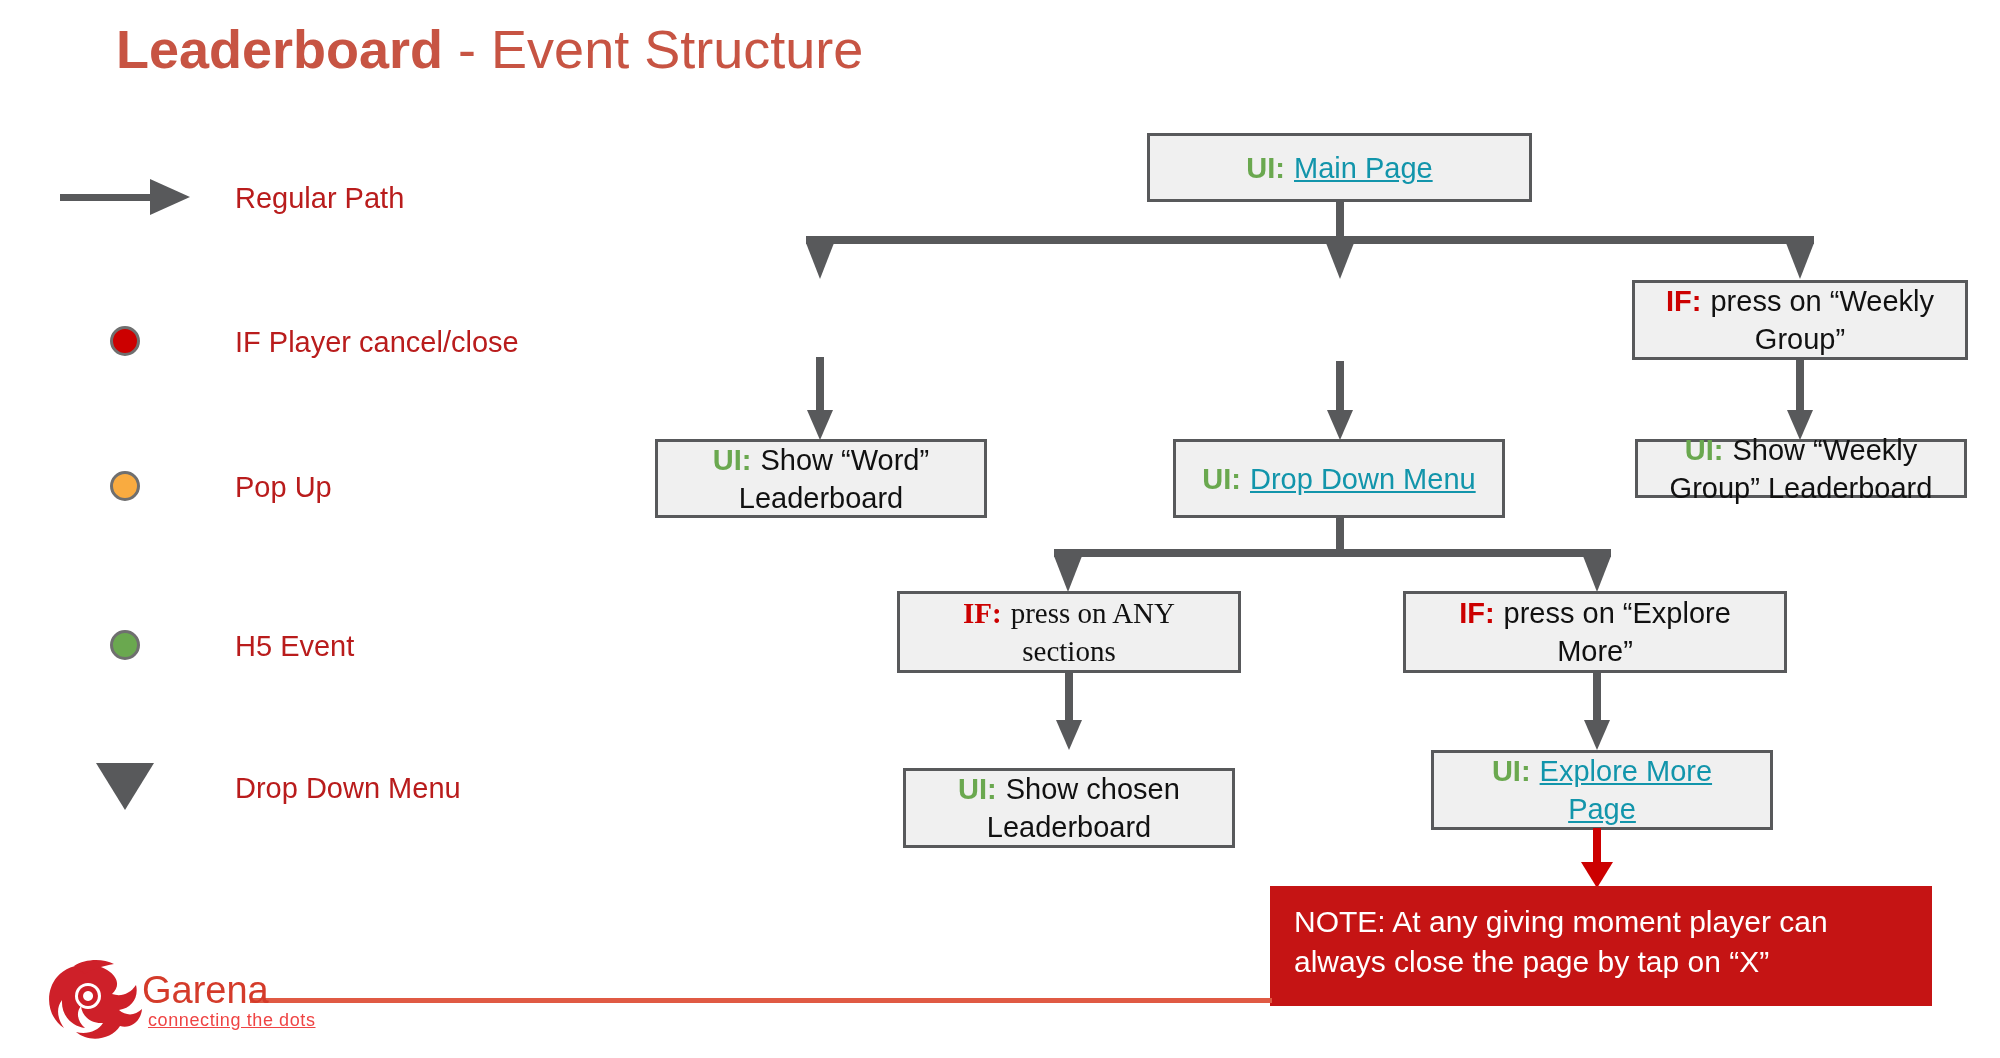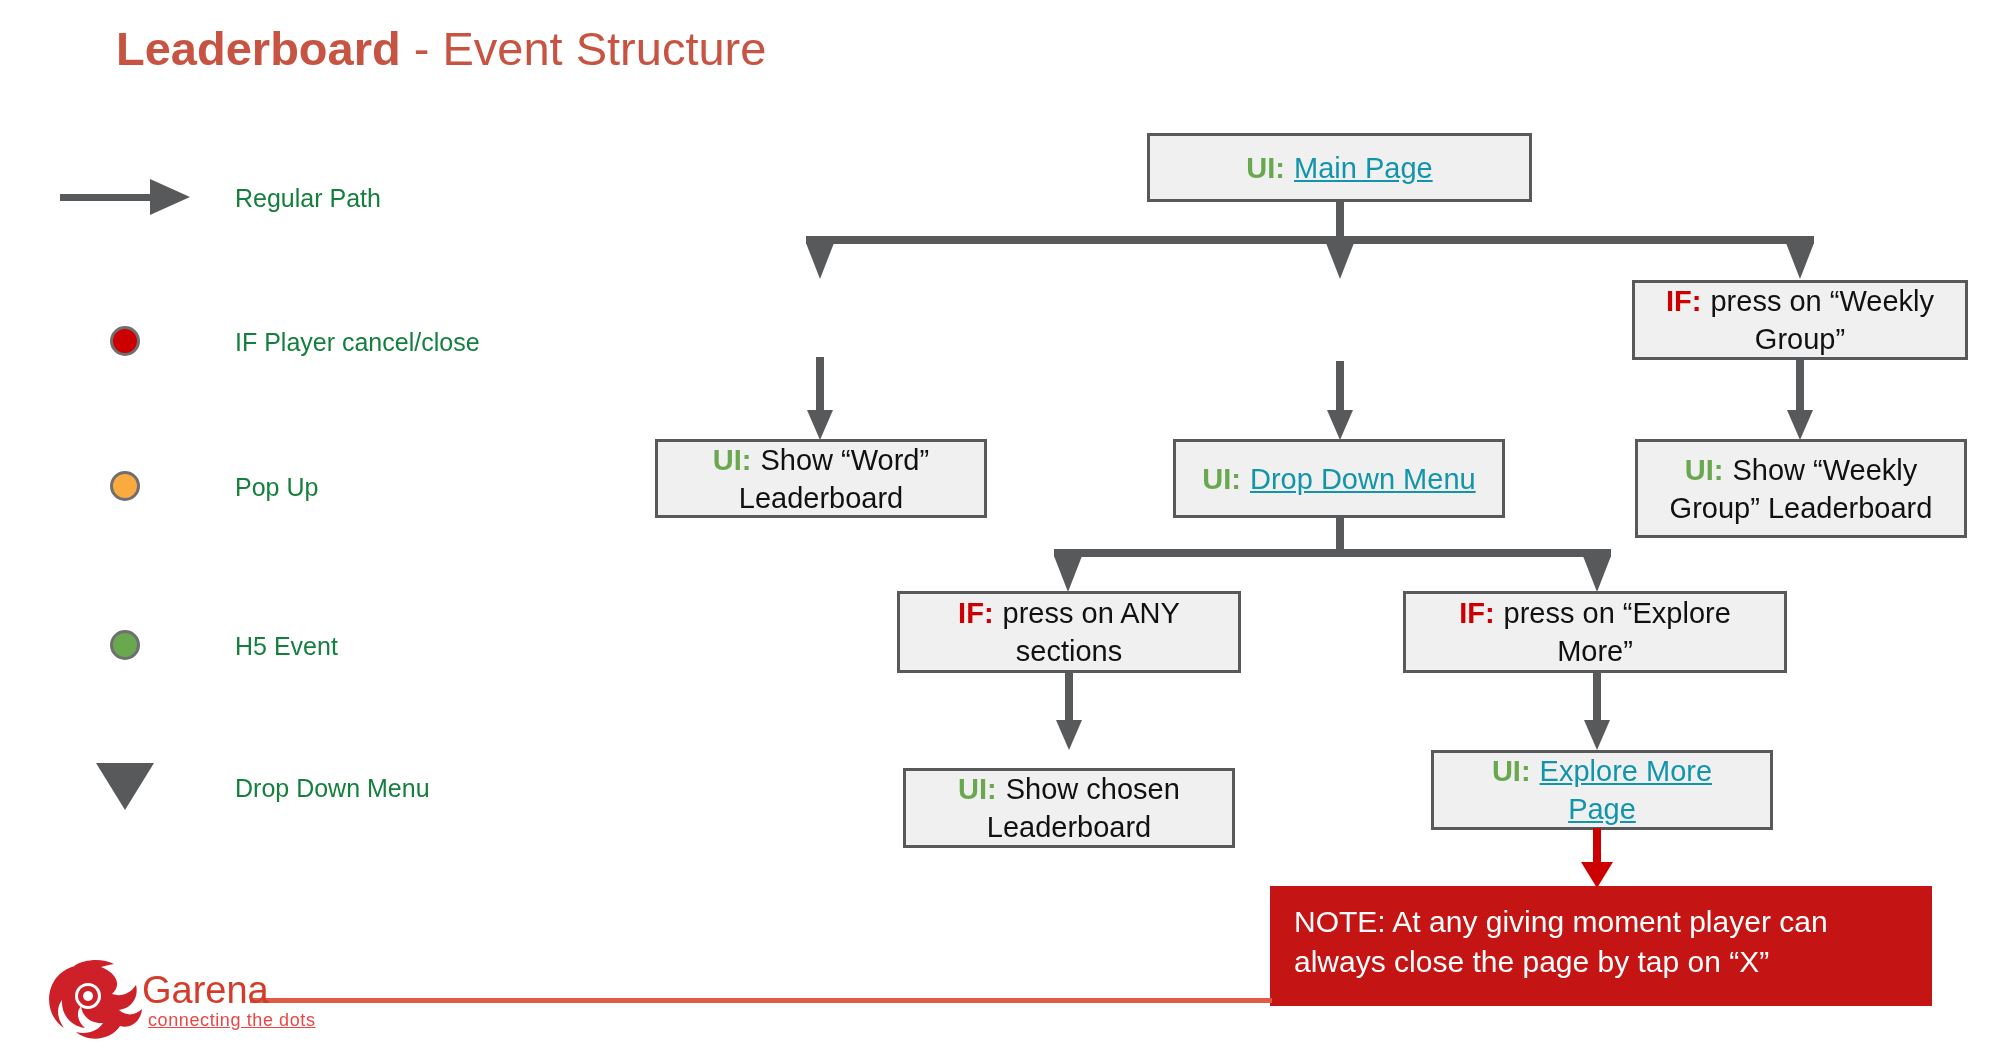--- a/index.html
+++ b/index.html
@@ -1,25 +1,25 @@
 <!DOCTYPE html>
 <html><head>
 <meta charset="utf-8">
 <style>
   html,body{margin:0;padding:0;background:#ffffff;}
   .canvas{position:relative;width:2000px;height:1058px;background:#ffffff;overflow:hidden;
           font-family:"Liberation Sans","DejaVu Sans",sans-serif;color:#111;}
 
   
-  .title{position:absolute;left:116px;top:16px;font-size:47px;line-height:66px;
+  .title{position:absolute;left:116px;top:16px;font-size:54px;line-height:66px;
          color:#C75443;font-weight:400;white-space:pre;}
   .title .t-bold{font-weight:700;}
 
   
-  .lg-label{position:absolute;left:235px;font-size:25px;line-height:36px;color:#15803d;}
+  .lg-label{position:absolute;left:235px;font-size:29px;line-height:36px;color:#b91c1c;}
   .lg-line{position:absolute;left:60px;top:194px;width:94px;height:7px;background:#58595B;}
   .lg-head{position:absolute;left:150px;top:179px;width:0;height:0;
            border-top:18px solid transparent;border-bottom:18px solid transparent;
            border-left:40px solid #58595B;}
   .lg-dot{position:absolute;left:110px;width:30px;height:30px;border-radius:50%;
           border:3px solid #6f6f6f;box-sizing:border-box;}
   .lg-tri{position:absolute;left:96px;top:763px;width:0;height:0;
           border-left:29px solid transparent;border-right:29px solid transparent;
           border-top:47px solid #58595B;}
 
@@ -103,30 +103,30 @@
   <div class="ah-s" style="left:1327px;top:410px;"></div>
   <div class="vline" style="left:1796px;top:358px;height:55px;"></div>
   <div class="ah-s" style="left:1787px;top:410px;"></div>
 
   <div class="node" style="left:655px;top:439px;width:332px;height:79px;">
     <div><span class="pfx pfx-ui">UI:</span><span>Show “Word” Leaderboard</span></div>
   </div>
   <div class="node" style="left:1173px;top:439px;width:332px;height:79px;">
     <div><span class="pfx pfx-ui">UI:</span><span class="link">Drop Down Menu</span></div>
   </div>
-  <div class="node" style="left:1635px;top:439px;width:332px;height:99px;">
+  <div class="node" style="left:1635px;top:439px;width:332px;height:59px;">
     <div><span class="pfx pfx-ui">UI:</span><span>Show “Weekly Group” Leaderboard</span></div>
   </div>
 
   <div class="vline" style="left:1336px;top:516px;height:40px;"></div>
   <div class="hline" style="left:1054px;top:549px;width:557px;"></div>
   <div class="ah" style="left:1054px;top:556px;"></div>
   <div class="ah" style="left:1583px;top:556px;"></div>
 
-  <div class="node" style="left:897px;top:591px;width:344px;height:82px;">
+  <div class="node" style="left:897px;top:591px;width:344px;height:82px;font-family:Liberation Serif, serif;">
     <div><span class="pfx pfx-if">IF:</span><span>press on ANY sections</span></div>
   </div>
   <div class="node" style="left:1403px;top:591px;width:384px;height:82px;">
     <div><span class="pfx pfx-if">IF:</span><span>press on “Explore More”</span></div>
   </div>
 
   <div class="vline" style="left:1065px;top:671px;height:52px;"></div>
   <div class="ah-s" style="left:1056px;top:720px;"></div>
   <div class="vline" style="left:1593px;top:671px;height:52px;"></div>
   <div class="ah-s" style="left:1584px;top:720px;"></div>

